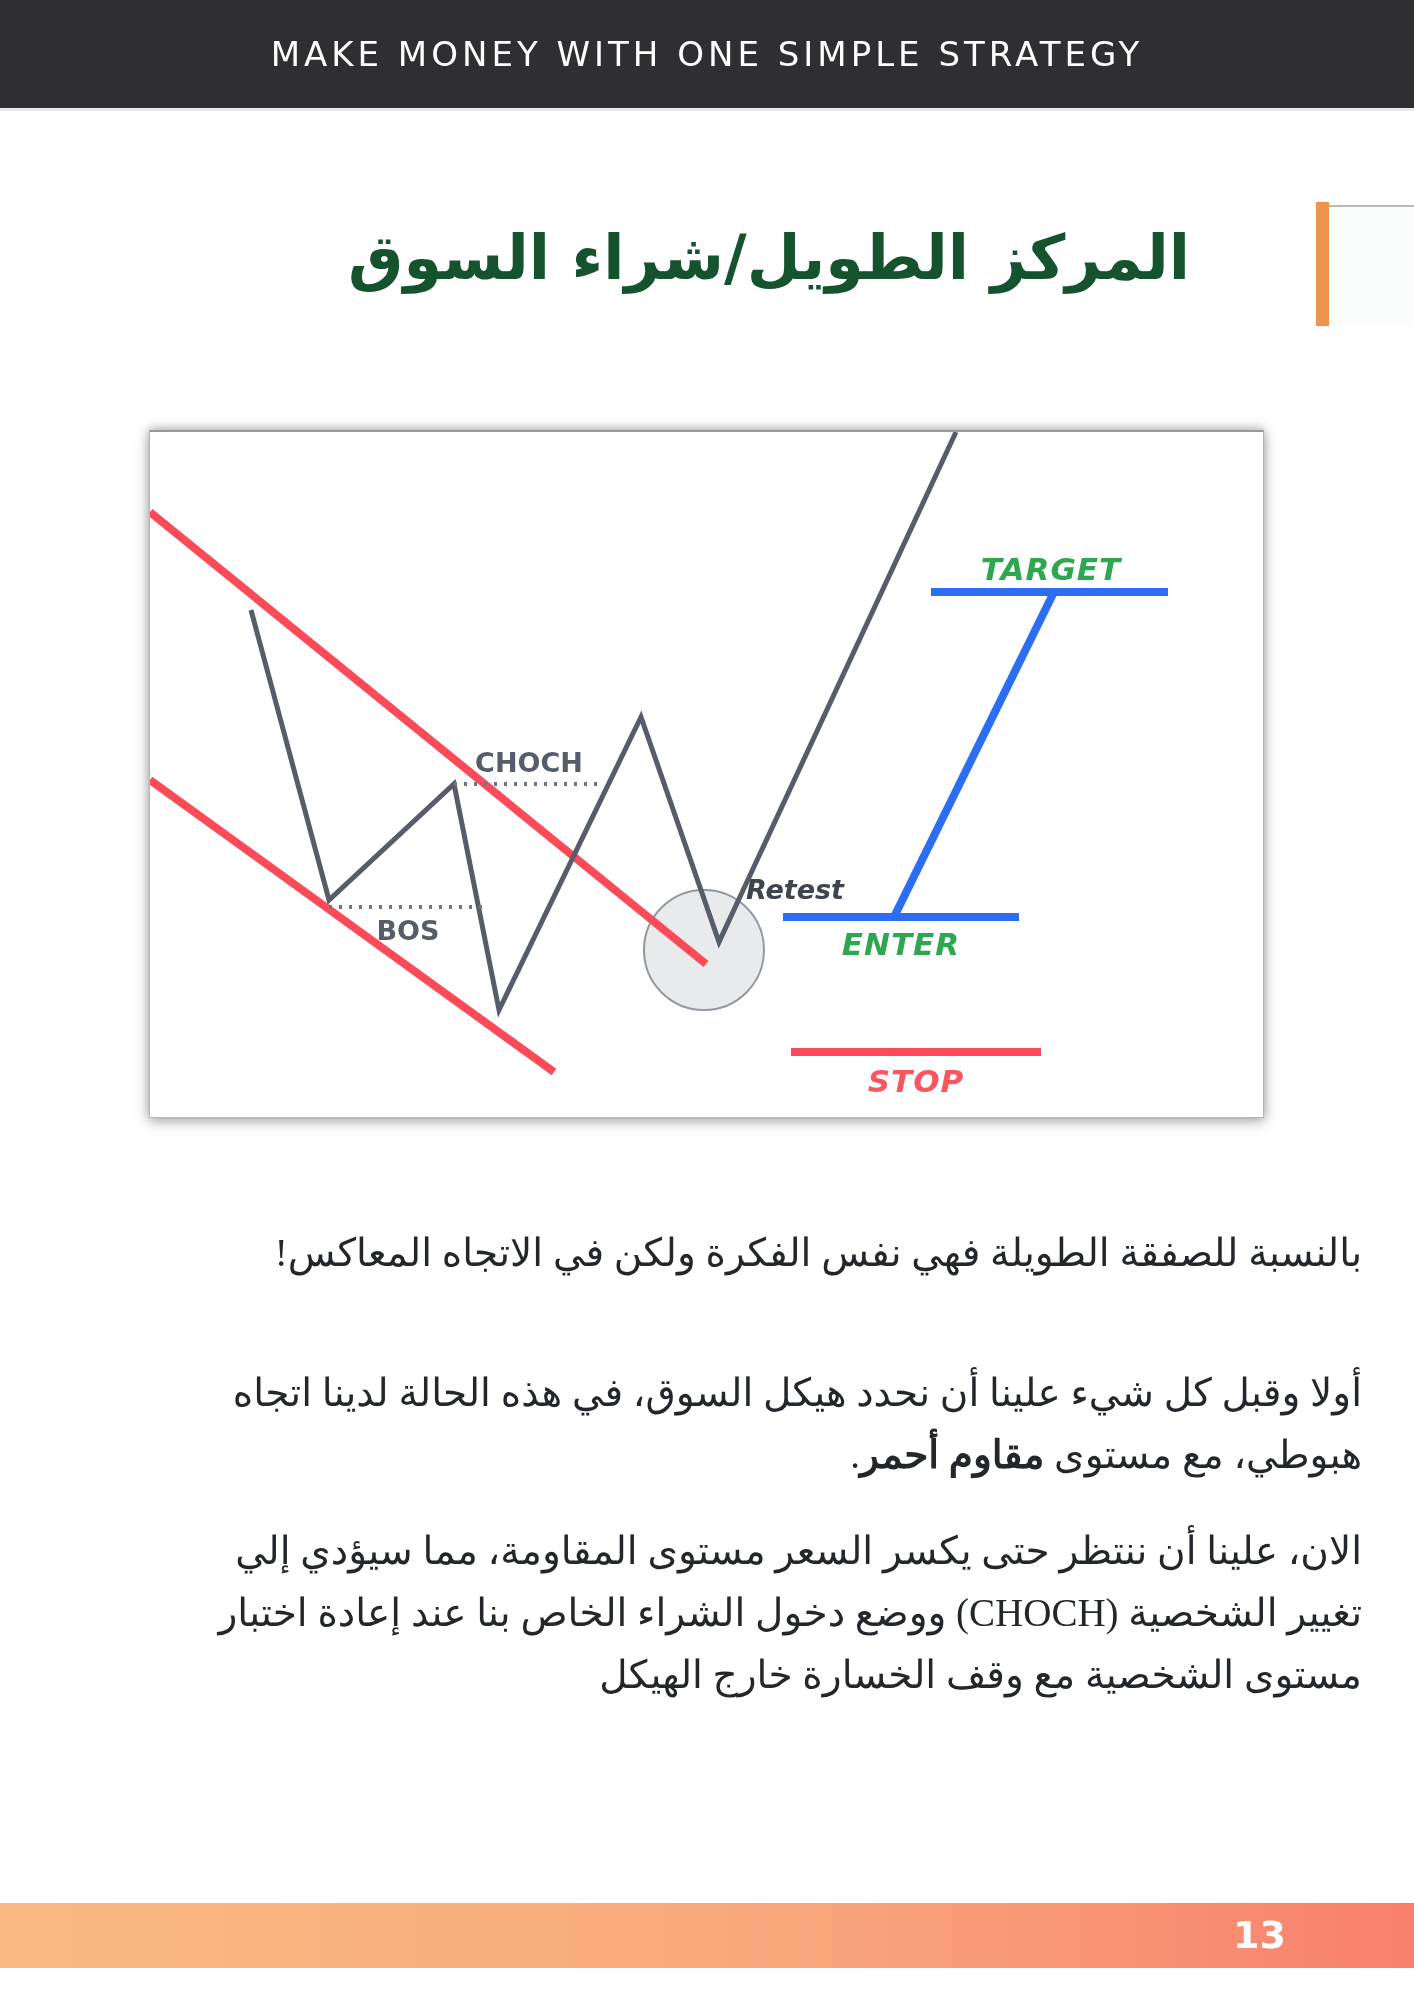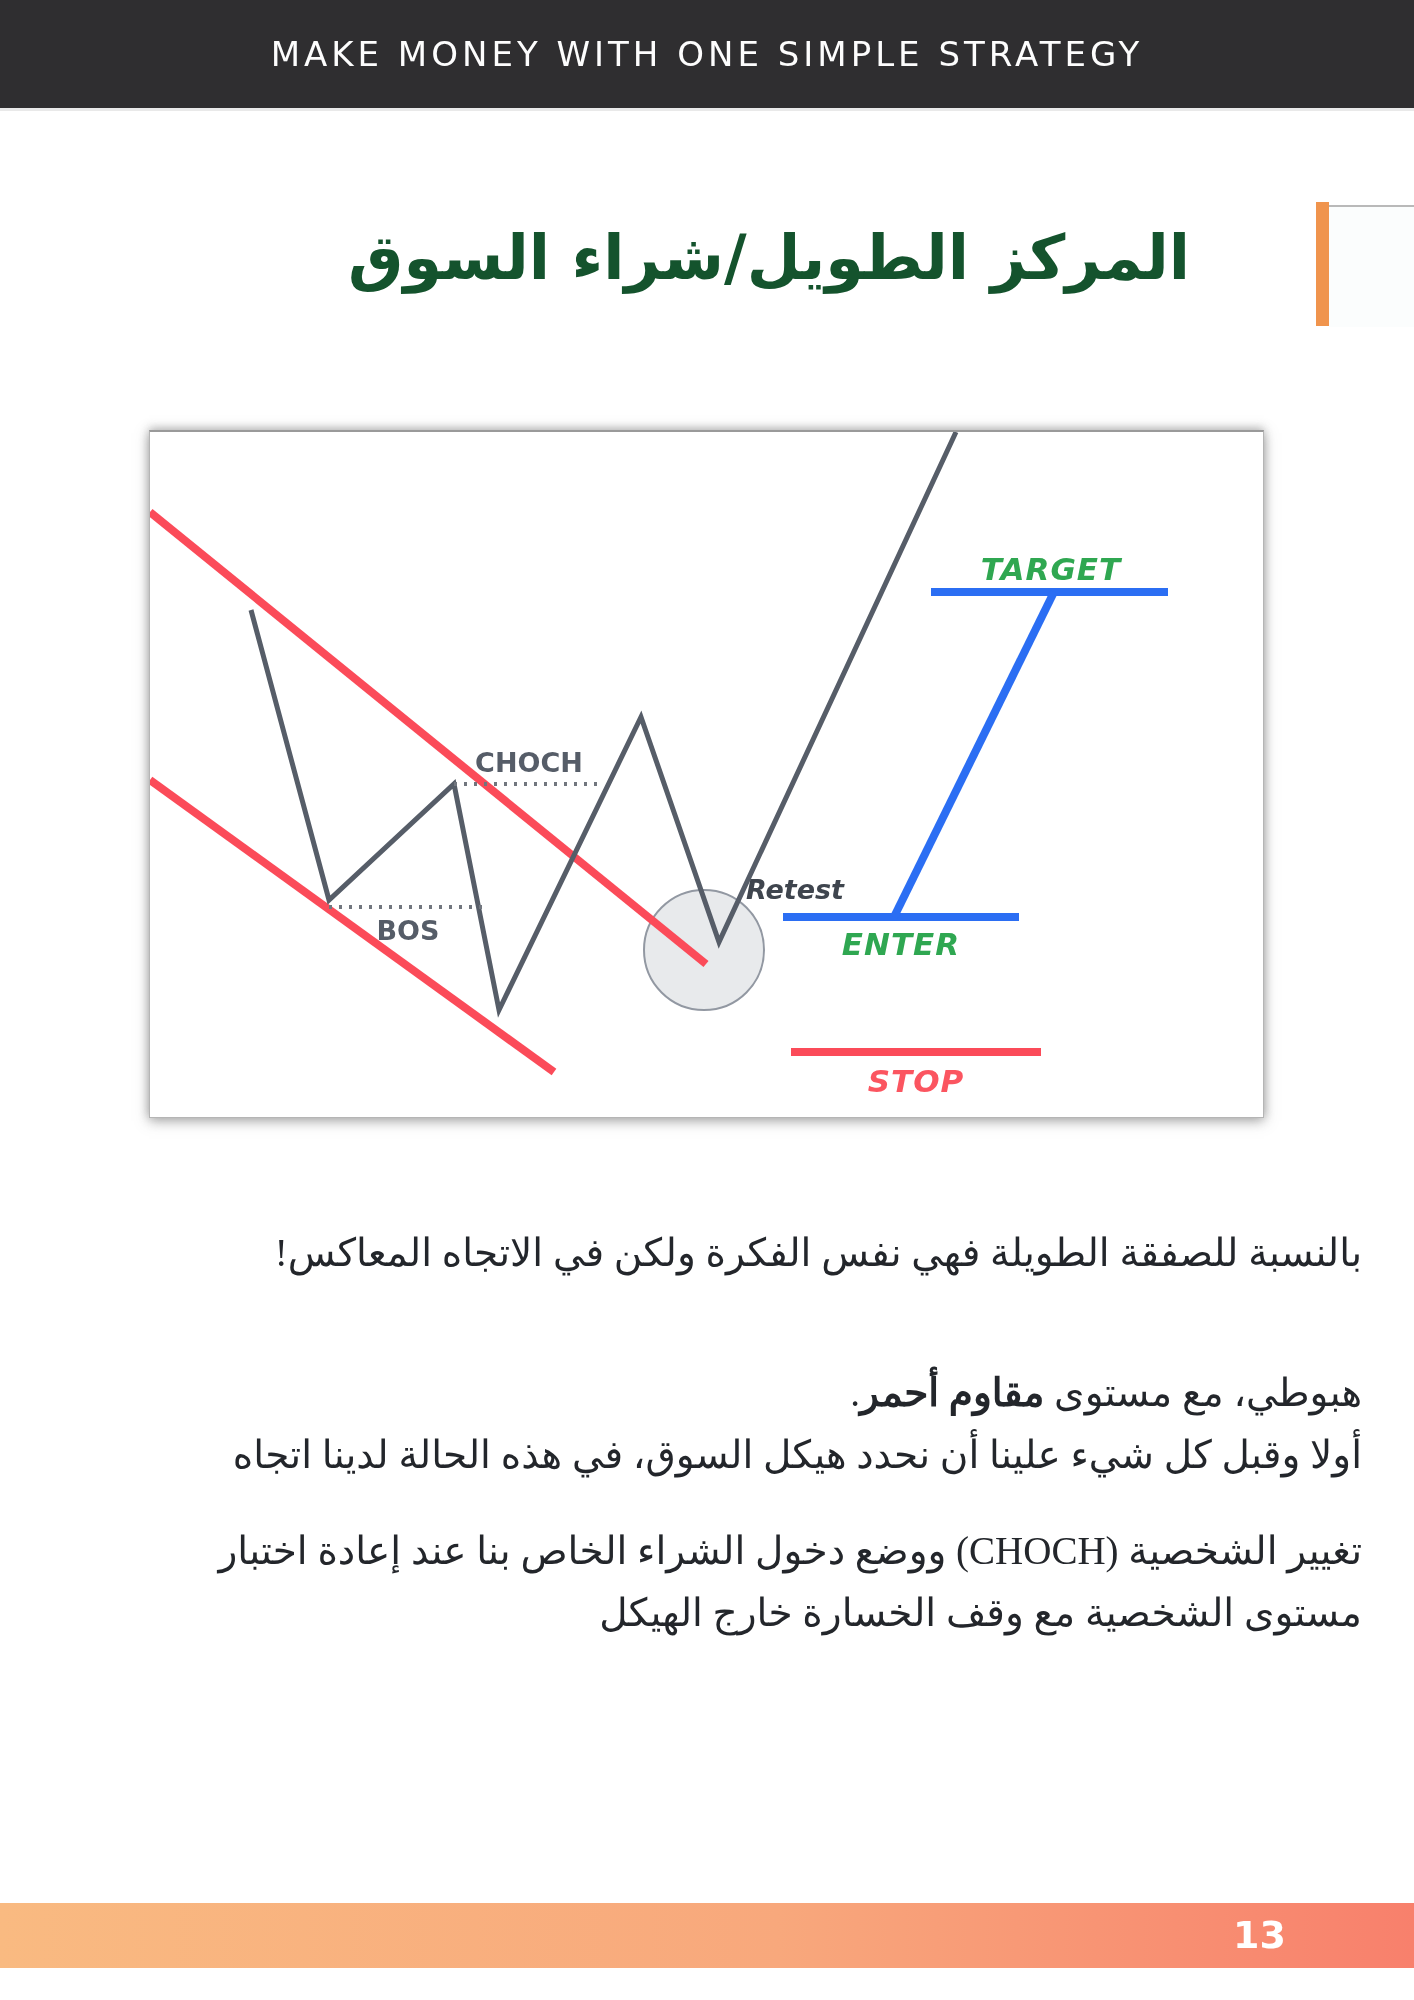--- a/index.html
+++ b/index.html
@@ -104,25 +104,26 @@
       <text class="lbl-green" text-anchor="middle" x="751" y="523">ENTER</text>
       <text class="lbl-red" text-anchor="middle" x="766" y="660">STOP</text>
     </svg>
   </div>
 
   <div class="body-text p1">
     <span>بالنسبة للصفقة الطويلة فهي نفس الفكرة ولكن في الاتجاه المعاكس!</span>
   </div>
 
   <div class="body-text p2">
+    <div>أولا وقبل كل شيء علينا أن نحدد هيكل السوق، في هذه الحالة لدينا اتجاه</div>
     <div><span>هبوطي، مع مستوى </span><span class="bold">مقاوم أحمر</span><span>.</span></div>
-    <div>أولا وقبل كل شيء علينا أن نحدد هيكل السوق، في هذه الحالة لدينا اتجاه</div>
   </div>
 
   <div class="body-text p3">
+    <div>الان، علينا أن ننتظر حتى يكسر السعر مستوى المقاومة، مما سيؤدي إلي</div>
     <div>تغيير الشخصية (CHOCH) ووضع دخول الشراء الخاص بنا عند إعادة اختبار</div>
     <div>مستوى الشخصية مع وقف الخسارة خارج الهيكل</div>
   </div>
 
   <div class="footer">
     <div class="page-number">13</div>
   </div>
 
 </div>
 

